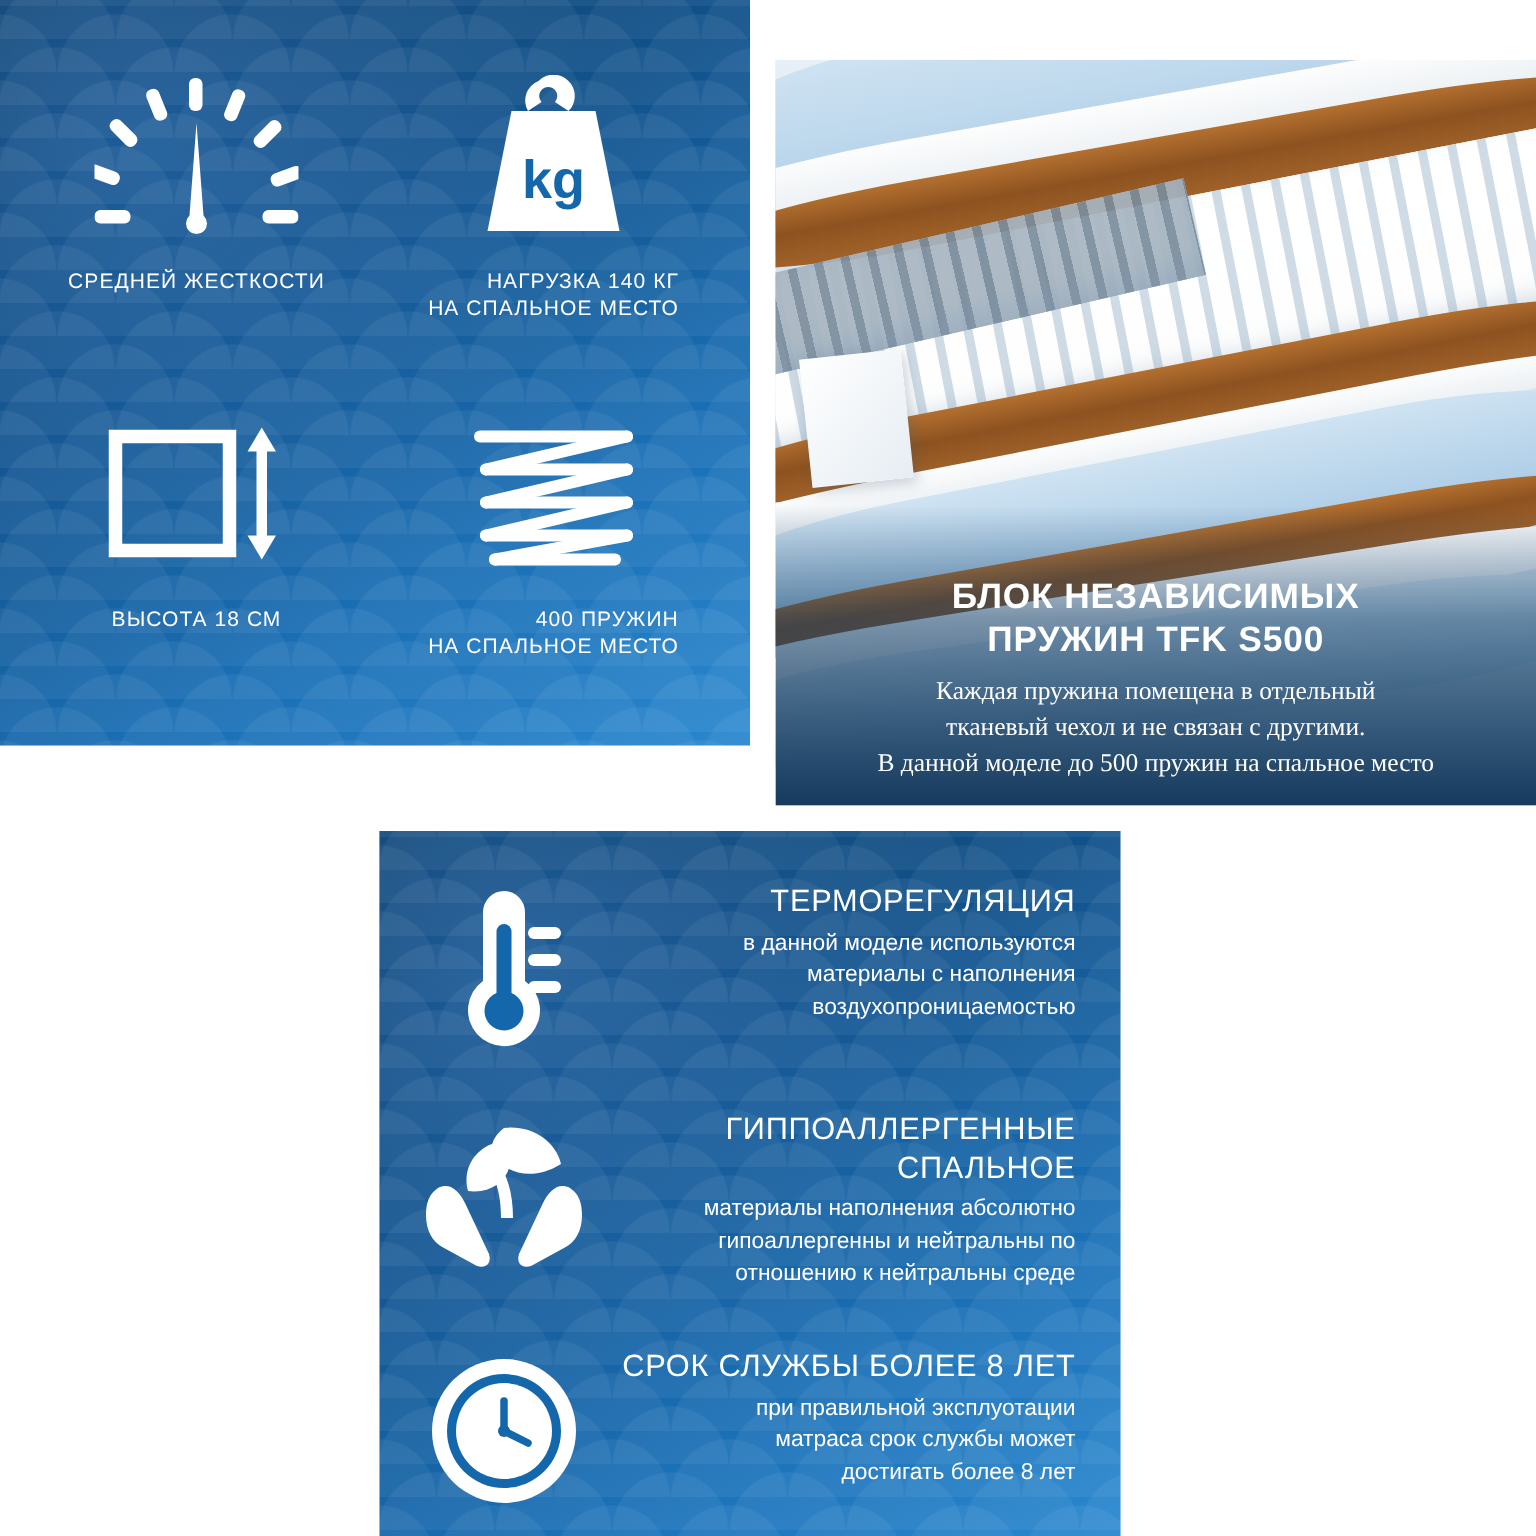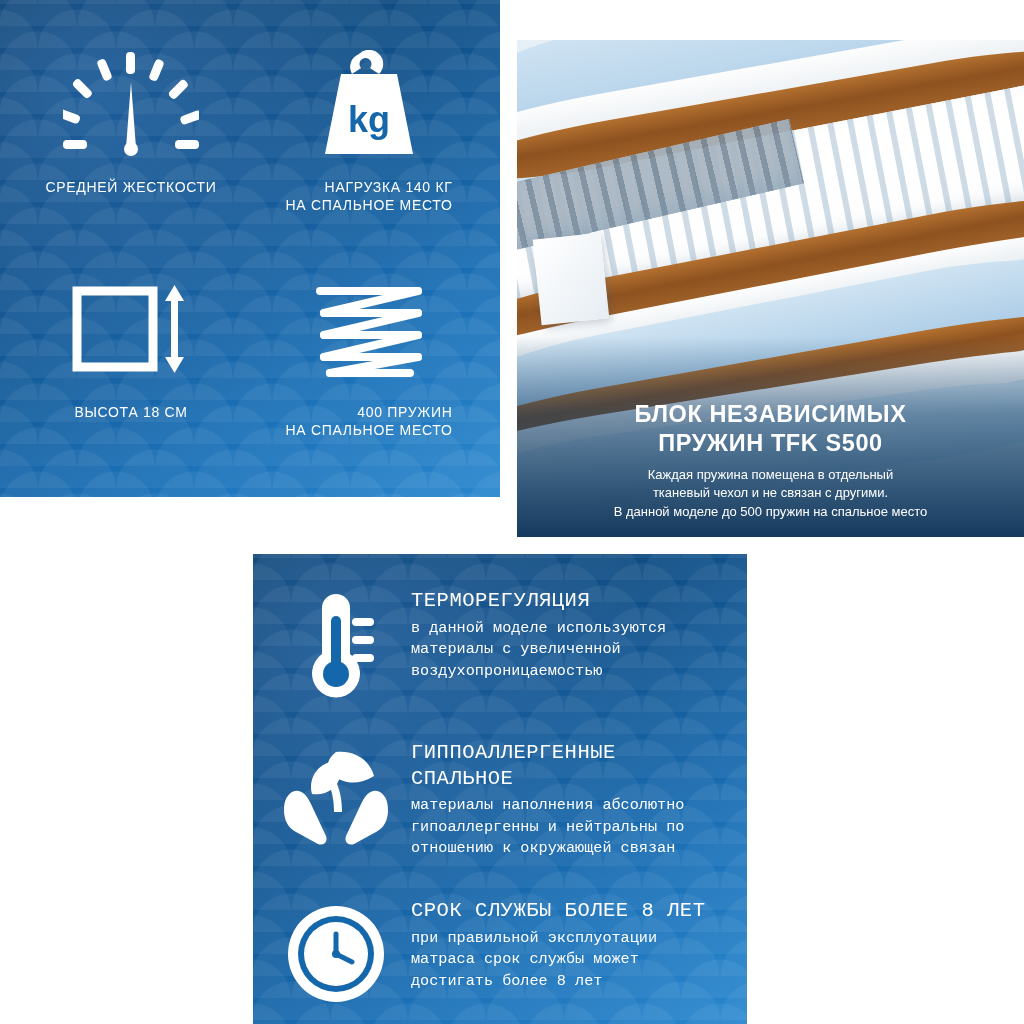--- a/index.html
+++ b/index.html
@@ -162,24 +162,25 @@
   }
   .spring-caption .title {
     font-size: 23.5px;
     font-weight: 700;
     letter-spacing: 0.6px;
     line-height: 1.22;
     white-space: pre-line;
     margin-bottom: 8px;
   }
   .spring-caption .desc {
-    font-size: 13px;
+    font-size: 17px;
     line-height: 1.42;
     white-space: pre-line;
     font-weight: 400;
+    font-family: Liberation Serif, serif;
   }
 
   
   #panel-benefits {
     left: 253px;
     top: 554px;
     width: 494px;
     height: 470px;
   }
   .benefits-inner {
@@ -197,24 +198,23 @@
   }
   .benefit-icon {
     flex: 0 0 118px;
     display: flex;
     align-items: center;
     justify-content: center;
     padding-top: 4px;
   }
   .benefit-text {
     flex: 1 1 auto;
-    text-align: left;
+    text-align: right;
     color: #ffffff;
     padding-right: 6px;
-    font-family: Liberation Mono, monospace;
   }
   .benefit-text .b-title {
     font-size: 20.5px;
     letter-spacing: 0.5px;
     line-height: 1.25;
     margin-bottom: 4px;
     white-space: pre-line;
   }
   .benefit-text .b-desc {
     font-size: 15.2px;
@@ -347,21 +347,21 @@
             </g>
             <g fill="#1567ab">
               <rect x="39" y="24" width="10" height="52" rx="5"></rect>
               <circle cx="44" cy="82" r="13"></circle>
             </g>
           </svg>
         </div>
         <div class="benefit-text">
           <div class="b-title">ТЕРМОРЕГУЛЯЦИЯ</div>
           <div class="b-desc">в данной моделе используются
-материалы с увеличенной
+материалы с наполнения
 воздухопроницаемостью</div>
         </div>
       </div>
 
       <div class="benefit-row">
         <div class="benefit-icon">
           <svg width="112" height="104" viewBox="0 0 112 104">
             <g fill="#ffffff">
               <path d="M56 8 c18 -2 34 8 38 24 c-16 10 -32 8 -42 -2 c-6 -6 -6 -14 4 -22 Z"></path>
               <path d="M50 18 c-14 4 -22 18 -18 32 c14 2 26 -6 28 -18 c1 -7 -2 -11 -10 -14 Z"></path>
@@ -369,21 +369,21 @@
               <path d="M12 48 c8 -4 14 2 18 10 l16 34 c2 6 -2 10 -8 8 l-22 -12 c-8 -4 -12 -12 -12 -22 c0 -8 2 -14 8 -18 Z"></path>
               <path d="M100 48 c-8 -4 -14 2 -18 10 l-16 34 c-2 6 2 10 8 8 l22 -12 c8 -4 12 -12 12 -22 c0 -8 -2 -14 -8 -18 Z"></path>
             </g>
           </svg>
         </div>
         <div class="benefit-text">
           <div class="b-title">ГИППОАЛЛЕРГЕННЫЕ
 СПАЛЬНОЕ</div>
           <div class="b-desc">материалы наполнения абсолютно
 гипоаллергенны и нейтральны по
-отношению к окружающей связан</div>
+отношению к нейтральны среде</div>
         </div>
       </div>
 
       <div class="benefit-row">
         <div class="benefit-icon">
           <svg width="104" height="104" viewBox="0 0 104 104">
             <g fill="#ffffff">
               <circle cx="52" cy="52" r="48"></circle>
             </g>
             <g fill="#1567ab">

